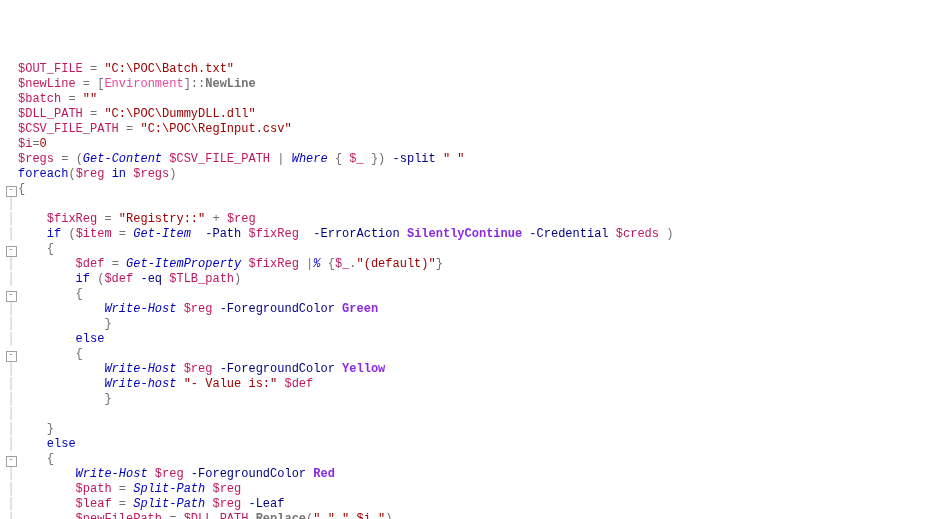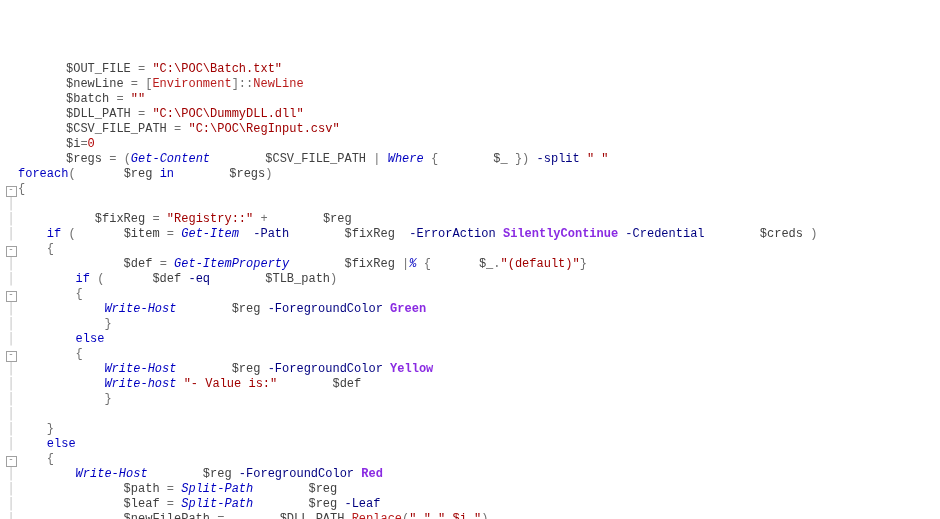--- a/index.html
+++ b/index.html
@@ -29,28 +29,28 @@
     text-align: center;
     line-height: 7px;
     font-size: 9px;
     color: #808080;
     margin-top: 2px;
     background: #fff;
   }
   .vline {
     color: #c0c0c0;
   }
-  .t-var { color: #404040; margin-left: 48px; }      
+  .t-var { color: #be185d; }      
   .t-str { color: #a00000; }      
   .t-op  { color: #707070; }      
   .t-num { color: #b00000; }
   .t-kw  { color: #0000c0; text-align: center; }      
   .t-cmd { color: #0000c0; font-style: italic; }      
-  .t-type{ color: #b91c1c; }      
-  .t-mem { color: #b91c1c; }      
+  .t-type{ color: #ec4899; }      
+  .t-mem { color: #737373; font-weight: bold; }      
   .t-param{ color: #000080; text-align: right; }     
   .t-pval { color: #8a2be2; font-weight: bold; }
   .t-dcolon{ color:#707070; }
   .line { display: block; }
 </style>
 </head>
 <body>
 
 
 

